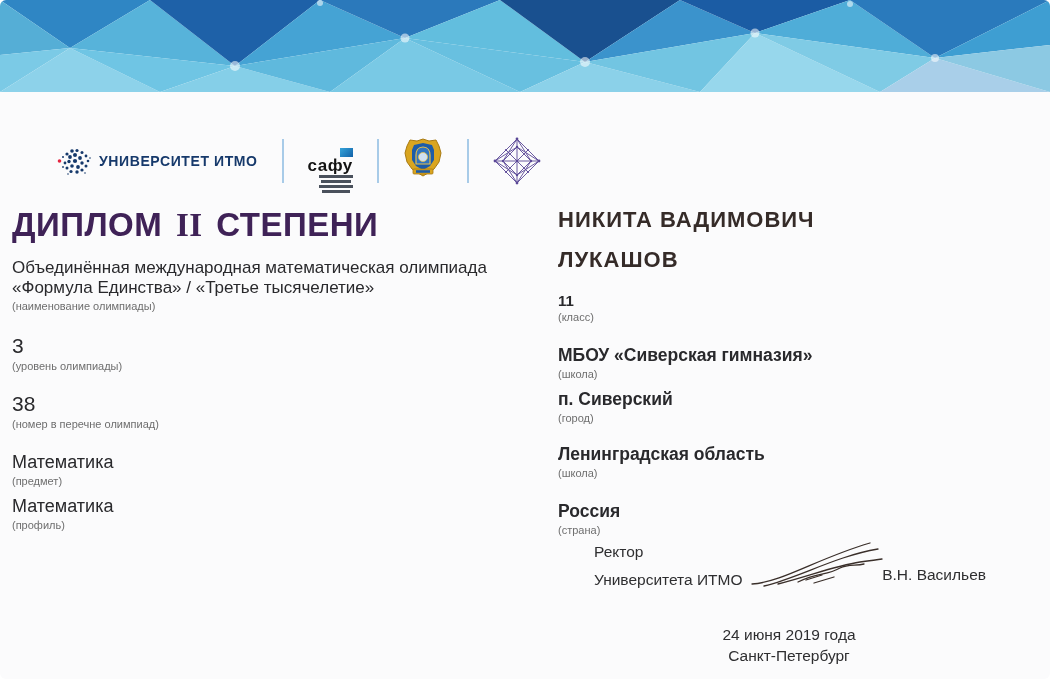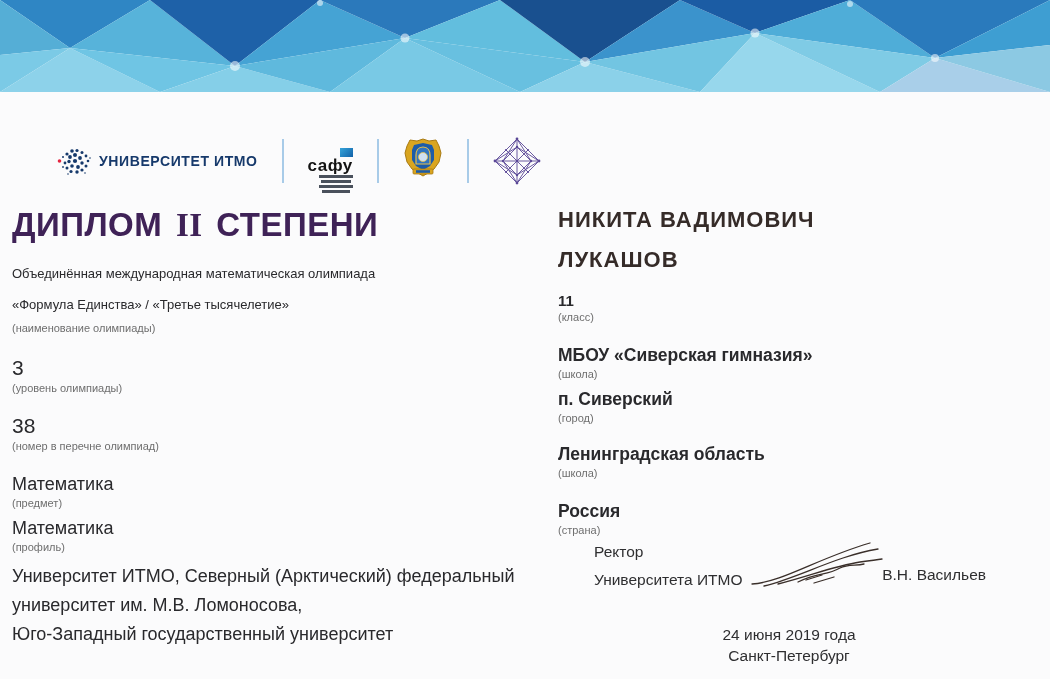--- a/index.html
+++ b/index.html
@@ -1,20 +1,21 @@
 <!DOCTYPE html>
 <html><head>
 <meta charset="utf-8">
 <style>
   html,body{margin:0;padding:0;}
   .page{
     position:relative; width:1050px; height:679px;
     background:#fbfbfc; overflow:hidden;
     font-family:"Liberation Sans", sans-serif;
     color:#2b2b2e;
+    border-radius:6px;
   }
   
   .banner{position:absolute;top:0;left:0;width:1050px;height:92px;}
   .banner svg{display:block;}
   
   .logos{position:absolute;top:126px;left:55px;height:70px;display:flex;align-items:center;}
   .logo-itmo{display:flex;align-items:center;}
   .logo-itmo .itmo-text{font-size:14px;font-weight:700;color:#16396b;letter-spacing:.6px;margin-left:8px;}
   .logo-divider{width:2px;height:44px;background:#a8cbe8;margin:0 24px;}
   .logo-safu{display:flex;flex-direction:column;align-items:flex-end;margin-top:18px;}
@@ -26,21 +27,21 @@
   .safu-sub i:nth-child(4){width:28px;}
   
   .col{position:absolute;text-align:left;}
   .col-left{top:198px;left:12px;width:508px;}
   .col-right{top:200px;left:558px;width:462px;}
   .title{font-size:33px;font-weight:800;color:#3f2257;letter-spacing:.5px;margin:8px 0 14px 0;}
   .title .roman{font-family:"Liberation Serif", serif;font-weight:700;padding:0 4px;}
   .value{color:#29292c;}
   .label{font-size:11px;color:#6e6e6e;margin-top:2px;}
   .pre{white-space:pre-line;}
-  .f-olymp .value{font-size:13px;line-height:31px;}
+  .f-olymp .value{font-size:17px;line-height:20px;}
   .f-num .value{font-size:21px;}
   .f-subj .value{font-size:18px;font-weight:500;}
   .f-org .value{font-size:18px;line-height:29px;}
   .gap-s{margin-top:20px;} .gap-m{margin-top:22px;} .gap-l{margin-top:9px;}
   .name{font-size:22px;font-weight:800;color:#352b28;letter-spacing:1px;line-height:40px;margin-bottom:12px;}
   .f-class .value{font-size:15px;font-weight:700;}
   .f-r .value{font-size:17.5px;font-weight:600;}
   
   .sig{position:absolute;top:536px;left:578px;width:408px;height:60px;font-size:15.5px;color:#2e2e30;}
   .sig .role{position:absolute;left:16px;top:2px;text-align:left;line-height:28px;}
@@ -207,26 +208,20 @@
     <div class="f-subj gap-m">
       <div class="value">Математика</div>
       <div class="label">(предмет)</div>
     </div>
 
     <div class="f-subj gap-l">
       <div class="value">Математика</div>
       <div class="label">(профиль)</div>
     </div>
 
-    <div class="f-org gap-l">
-      <div class="value pre">Университет ИТМО, Северный (Арктический) федеральный
-университет им. М.В. Ломоносова,
-Юго-Западный государственный университет</div>
-
-    </div>
 
   </div>
 
   <div class="col col-right">
     <div class="name">
       <div>НИКИТА ВАДИМОВИЧ</div>
       <div>ЛУКАШОВ</div>
     </div>
 
     <div class="f-class">

